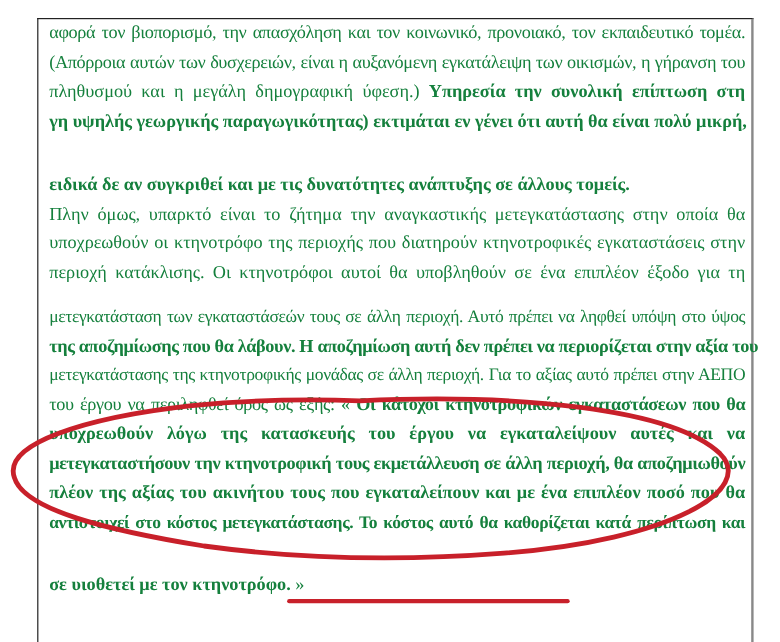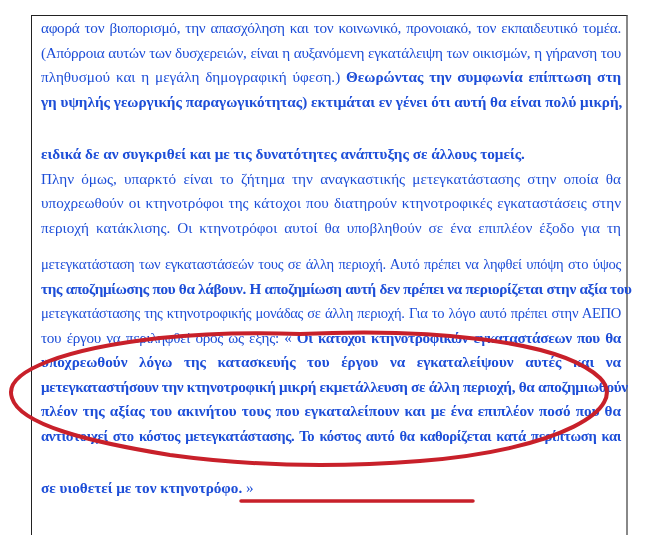--- a/index.html
+++ b/index.html
@@ -4,49 +4,49 @@
 <style>
   html, body { margin:0; padding:0; background:#ffffff; }
   body { width:650px; height:535px; position:relative; overflow:hidden; font-family:"Liberation Serif", serif; }
   .page {
     position:absolute; left:31px; top:15px; width:597px; height:530px;
     border-left:1px solid #222; border-top:1px solid #222; border-right:2px solid #888;
     box-sizing:border-box; background:#fff;
   }
   .content { position:absolute; left:9px; top:0; width:580px; }
   .line {
-    height:24.5px; line-height:24.5px; font-size:15.2px; color:#1d4ed8;
+    height:24.5px; line-height:24.5px; font-size:15.2px; color:#15803d;
     white-space:nowrap; text-align:justify; text-align-last:justify;
   }
   .line.last { text-align-last:left;margin-top:28px; }
   .b { font-weight:bold; }
   .annot { position:absolute; left:0; top:0; pointer-events:none; }
 </style>
 </head>
 <body>
 
 <div class="page">
   <div class="content" id="content">
       <div>
         <div class="line" style="letter-spacing: -0.3px;"><span>αφορά τον βιοπορισμό, την απασχόληση και τον κοινωνικό, προνοιακό, τον εκπαιδευτικό τομέα.</span></div>
         <div class="line" style="letter-spacing: -0.3px;"><span>(Απόρροια αυτών των δυσχερειών, είναι η αυξανόμενη εγκατάλειψη των οικισμών, η γήρανση του</span></div>
-        <div class="line"><span>πληθυσμού και η μεγάλη δημογραφική ύφεση.) </span><span class="b">Θεωρώντας την συμφωνία επίπτωση στη</span></div>
+        <div class="line"><span>πληθυσμού και η μεγάλη δημογραφική ύφεση.) </span><span class="b">Υπηρεσία την συνολική επίπτωση στη</span></div>
         <div class="line"><span class="b">γη υψηλής γεωργικής παραγωγικότητας) εκτιμάται εν γένει ότι αυτή θα είναι πολύ μικρή,</span></div>
         <div class="line last"><span class="b">ειδικά δε αν συγκριθεί και με τις δυνατότητες ανάπτυξης σε άλλους τομείς.</span></div>
       </div>
       <div>
         <div class="line"><span>Πλην όμως, υπαρκτό είναι το ζήτημα την αναγκαστικής μετεγκατάστασης στην οποία θα</span></div>
-        <div class="line"><span>υποχρεωθούν οι κτηνοτρόφοι της κάτοχοι που διατηρούν κτηνοτροφικές εγκαταστάσεις στην</span></div>
+        <div class="line"><span>υποχρεωθούν οι κτηνοτρόφο της περιοχής που διατηρούν κτηνοτροφικές εγκαταστάσεις στην</span></div>
         <div class="line"><span>περιοχή κατάκλισης. Οι κτηνοτρόφοι αυτοί θα υποβληθούν σε ένα επιπλέον έξοδο για τη</span></div>
         <div class="line" style="letter-spacing: -0.3px; font-size: 14.6px; margin-top: 12px;"><span>μετεγκατάσταση των εγκαταστάσεών τους σε άλλη περιοχή. Αυτό πρέπει να ληφθεί υπόψη στο ύψος</span></div>
         <div class="line" style="letter-spacing: -0.3px; font-weight: bold;"><span>της αποζημίωσης που θα λάβουν. Η αποζημίωση αυτή δεν πρέπει να περιορίζεται στην αξία του</span></div>
-        <div class="line" style="letter-spacing: -0.3px; font-size: 14.6px;"><span>μετεγκατάστασης της κτηνοτροφικής μονάδας σε άλλη περιοχή. Για το λόγο αυτό πρέπει στην ΑΕΠΟ</span></div>
+        <div class="line" style="letter-spacing: -0.3px; font-size: 14.6px;"><span>μετεγκατάστασης της κτηνοτροφικής μονάδας σε άλλη περιοχή. Για το αξίας αυτό πρέπει στην ΑΕΠΟ</span></div>
         <div class="line" style="letter-spacing: -0.3px;"><span>του έργου να περιληφθεί όρος ως εξής: « </span><span class="b">Οι κάτοχοι κτηνοτροφικών εγκαταστάσεων που θα</span></div>
         <div class="line"><span class="b">υποχρεωθούν λόγω της κατασκευής του έργου να εγκαταλείψουν αυτές και να</span></div>
-        <div class="line" style="letter-spacing: -0.3px;"><span class="b">μετεγκαταστήσουν την κτηνοτροφική μικρή εκμετάλλευση σε άλλη περιοχή, θα αποζημιωθούν</span></div>
+        <div class="line" style="letter-spacing: -0.3px;"><span class="b">μετεγκαταστήσουν την κτηνοτροφική τους εκμετάλλευση σε άλλη περιοχή, θα αποζημιωθούν</span></div>
         <div class="line"><span class="b">πλέον της αξίας του ακινήτου τους που εγκαταλείπουν και με ένα επιπλέον ποσό που θα</span></div>
         <div class="line" style="letter-spacing: -0.3px; font-size: 14.6px;"><span class="b">αντιστοιχεί στο κόστος μετεγκατάστασης. Το κόστος αυτό θα καθορίζεται κατά περίπτωση και</span></div>
         <div class="line last"><span class="b">σε υιοθετεί με τον κτηνοτρόφο.</span><span> »</span></div>
       </div>
     </div>
 </div>
 
 <svg class="annot" width="650" height="535" viewBox="0 0 650 535">
   <path d="M 300 334 C 430 328, 560 340, 600 378 C 630 408, 560 450, 420 461 C 330 468, 250 466, 170 455 C 90 442, 20 425, 12 398 C 2 370, 70 348, 160 338 C 200 334, 240 332, 300 334 Z" fill="none" stroke="#c8202a" stroke-width="4" stroke-linecap="round"></path>
   <line x1="241" y1="501" x2="473" y2="501" stroke="#c8202a" stroke-width="3.5" stroke-linecap="round"></line>

